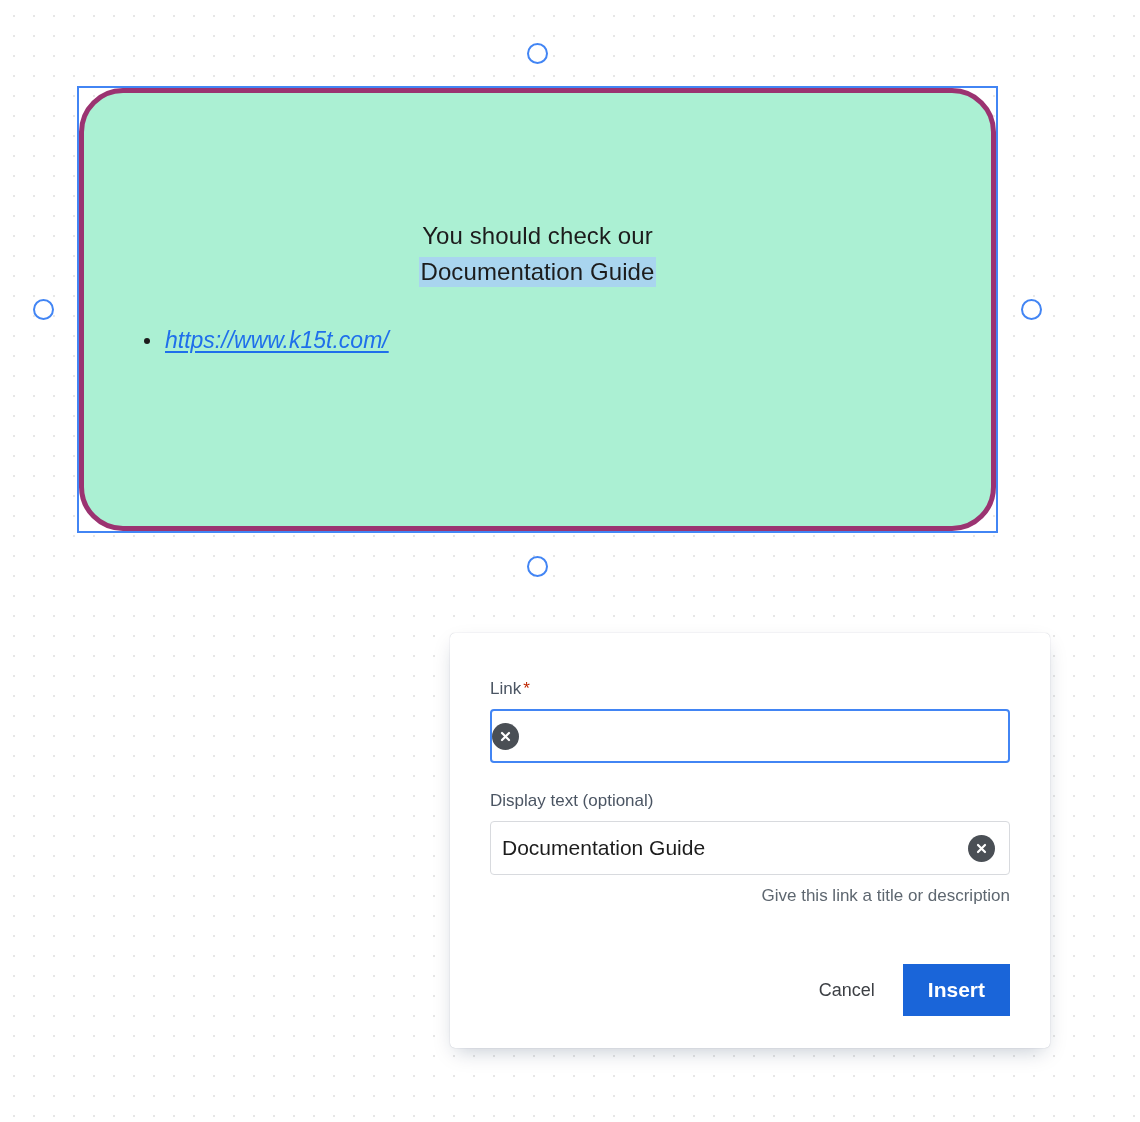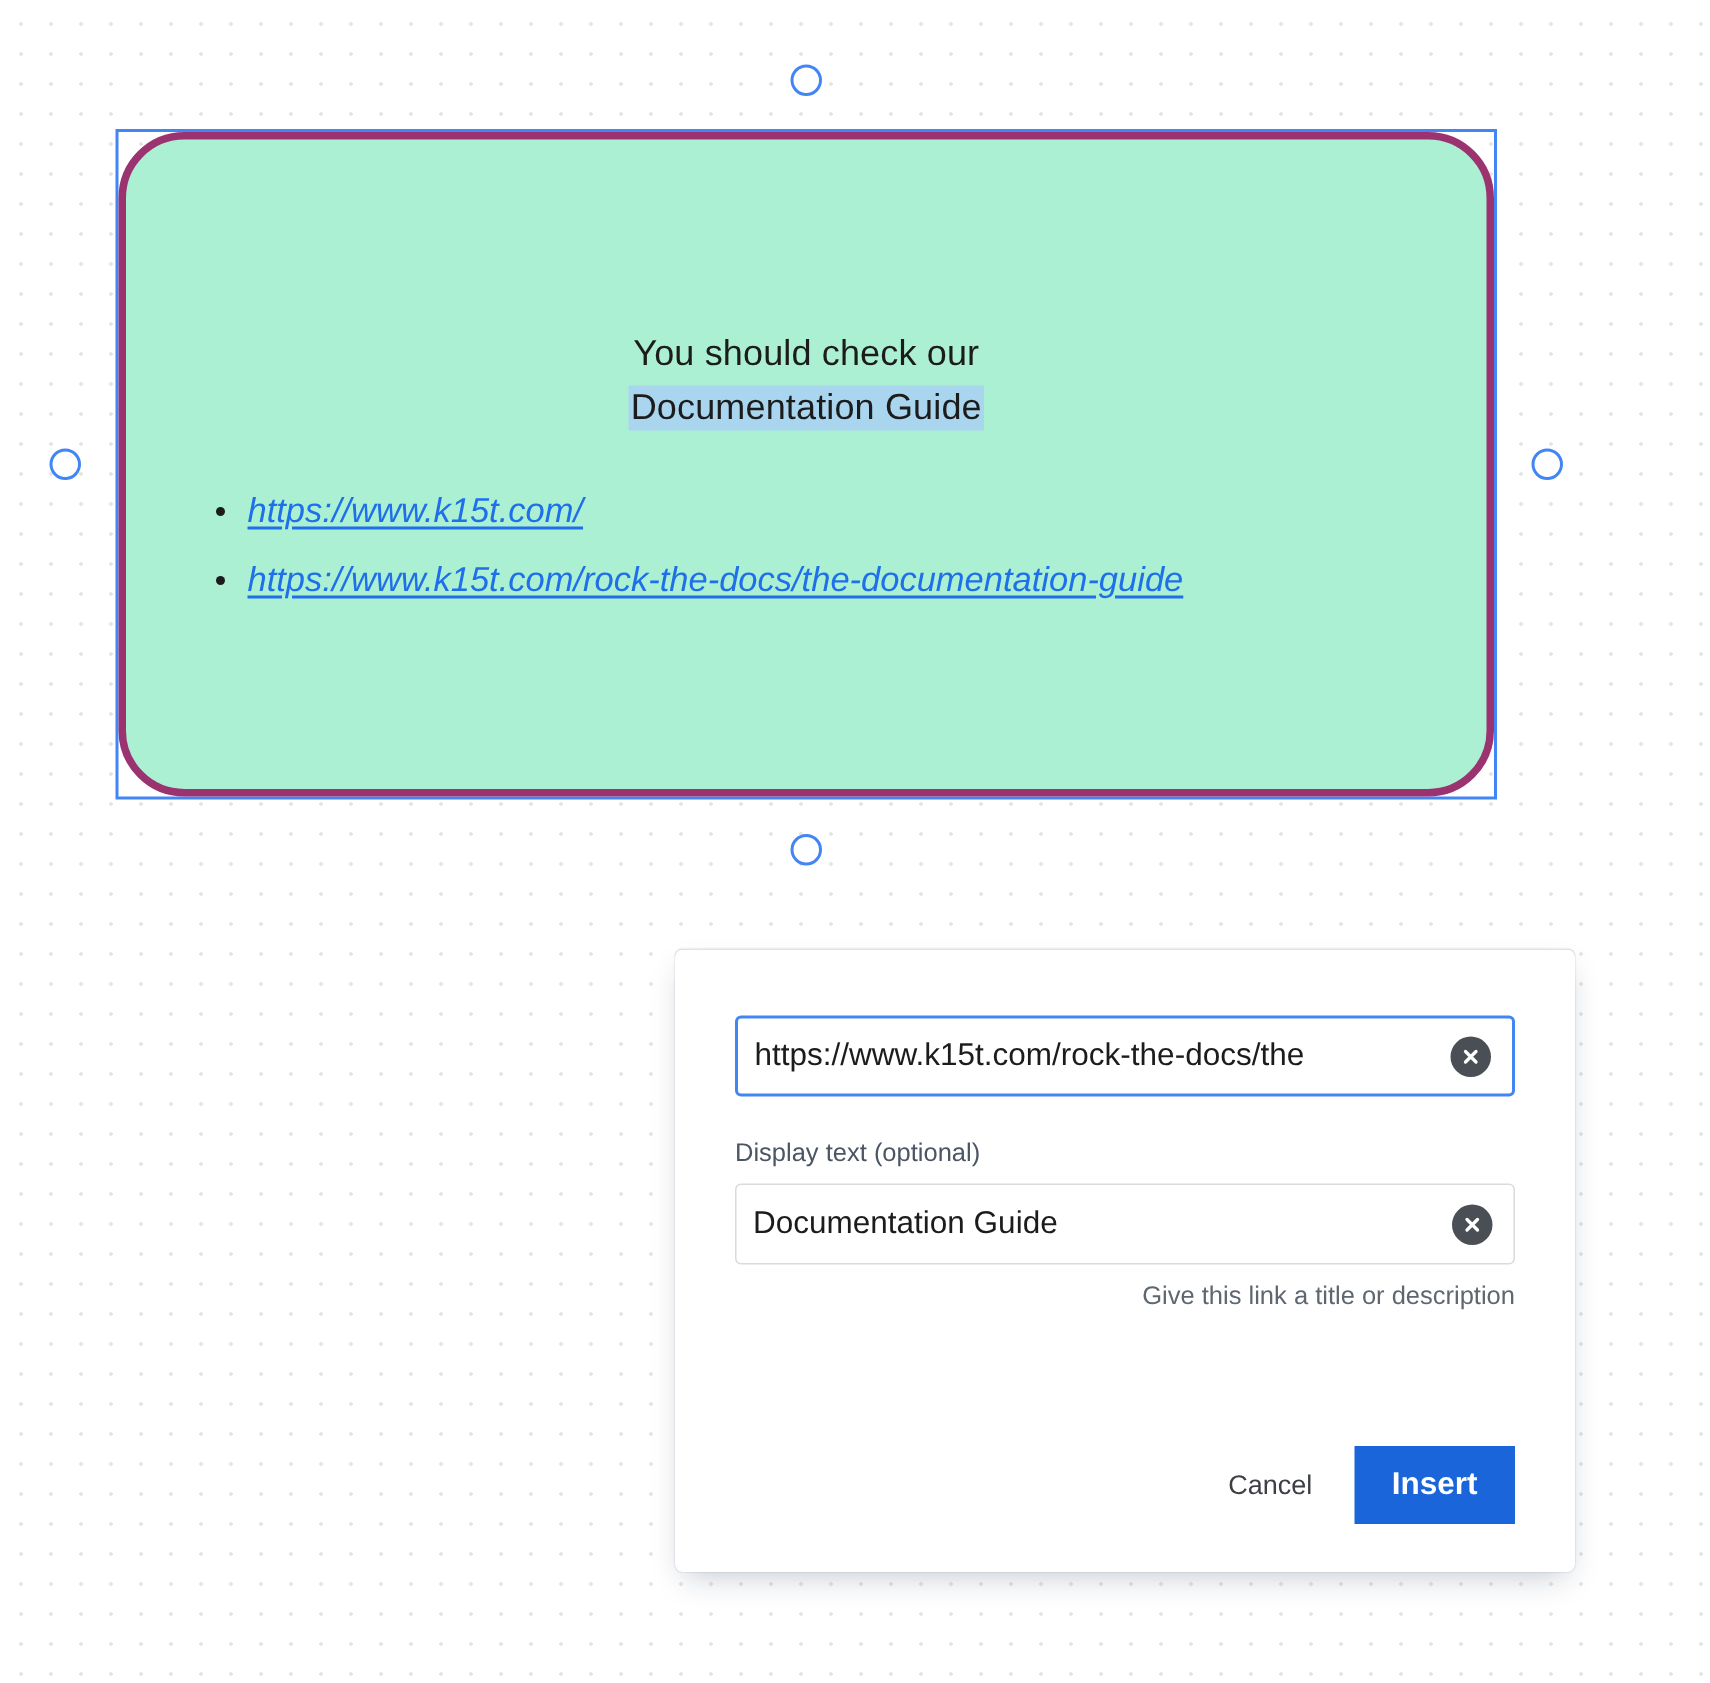--- a/index.html
+++ b/index.html
@@ -250,38 +250,37 @@
   <div id="shape-text-layer">
     <div class="shape-heading" id="heading-line-1">You should check our</div>
     <div class="shape-heading" id="heading-line-2">
       <span class="text-selected">Documentation Guide</span>
     </div>
 
     <ul id="shape-link-list">
       <li>
         <span class="shape-link">https://www.k15t.com/</span>
       </li>
-      <li>
-        <span class="shape-link">https://www.k15t.com/rock-the-docs/the-documentation-guide</span>
-      </li>
     </ul>
   </div>
 
   <div class="resize-handle" id="handle-top"></div>
   <div class="resize-handle" id="handle-left"></div>
   <div class="resize-handle" id="handle-right"></div>
   <div class="resize-handle" id="handle-bottom"></div>
 
 </div>
 
 <div id="link-dialog">
 
   <div id="field-group-link">
+    <label class="field-label">
+      <span>Link</span><span class="required-mark">*</span>
+    </label>
     <div class="text-field focused">
-      <div class="field-value">https://www.k15t.com/rock-the-docs/the</div>
       <div class="clear-btn">
         <svg width="15" height="15" viewBox="0 0 15 15" aria-hidden="true">
           <path d="M4 4 L11 11 M11 4 L4 11" stroke="#ffffff" stroke-width="2.2" stroke-linecap="round"></path>
         </svg>
       </div>
     </div>
   </div>
 
   <div id="field-group-display">
     <label class="field-label">Display text (optional)</label>

